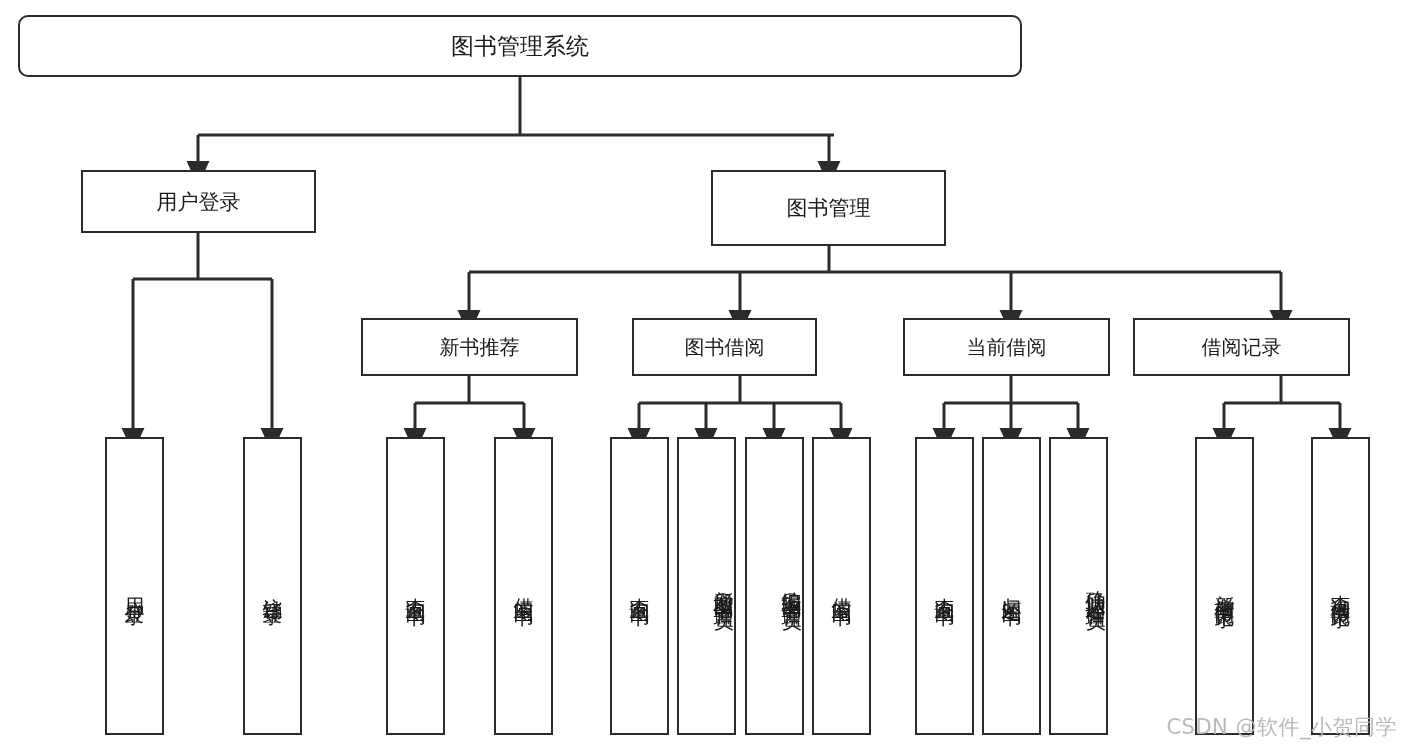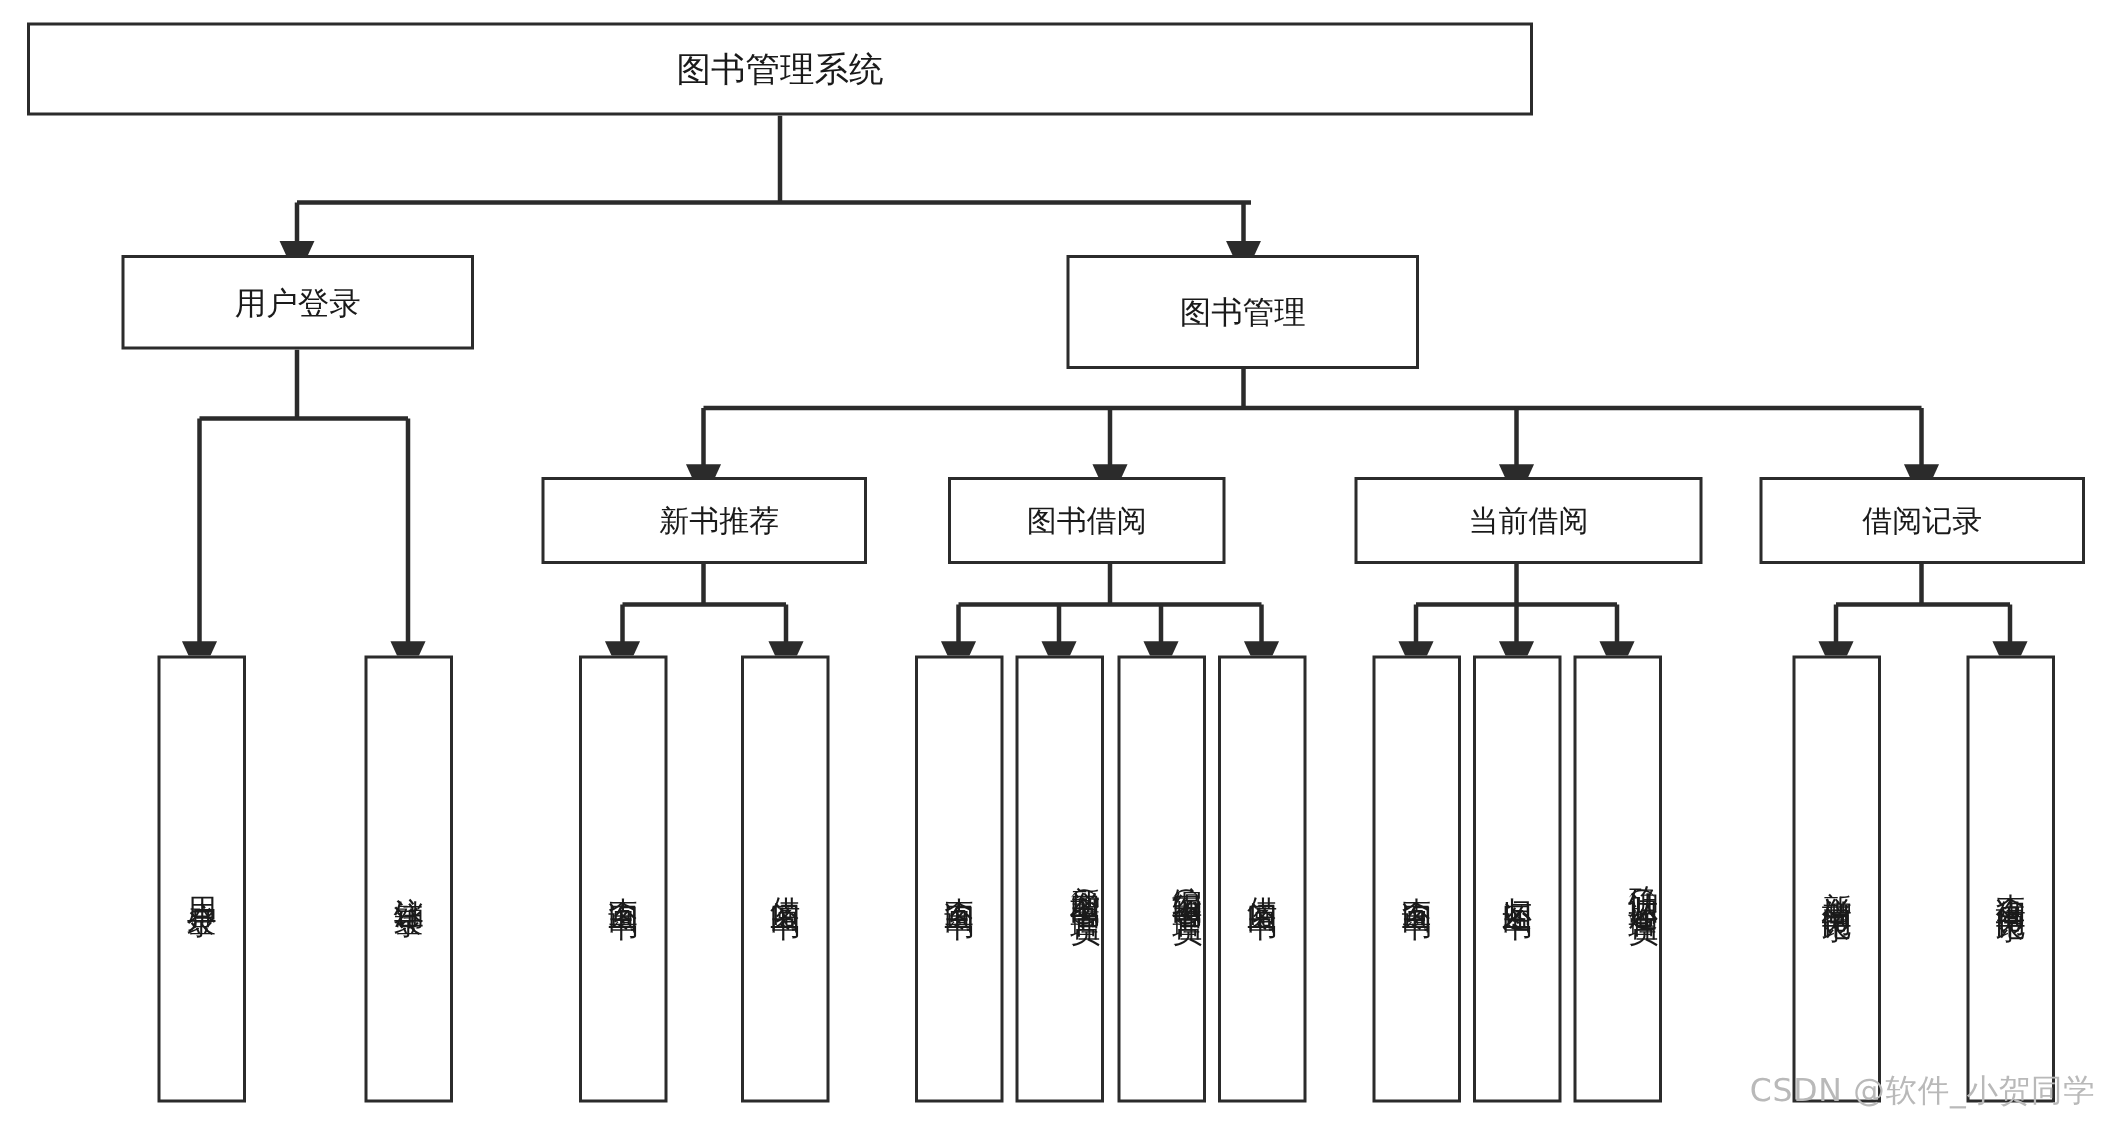--- a/index.html
+++ b/index.html
@@ -14,21 +14,21 @@
   .node{
     position:absolute;
     box-sizing:border-box;
     background:#ffffff;
     border:2px solid #2b2b2b;
     display:flex;
     align-items:center;
     justify-content:center;
     color:#1a1a1a;
   }
-  .node.root{font-size:23px;}
+  .node.root{font-size:23px;border-radius:10px;}
   .node.level2{font-size:21px;}
   .node.level3{font-size:20px;}
 
   
   .node.leaf{
     font-size:20px;
     writing-mode:vertical-rl;
     text-orientation:upright;
     letter-spacing:3px;
     line-height:1.05;
@@ -119,24 +119,24 @@
   <div class="node level2" style="left:711px;top:170px;width:235px;height:76px;">
     <span class="label">图书管理</span>
   </div>
 
   <div class="node level3" style="left:361px;top:318px;width:217px;height:58px;padding-left:20px;">
     <span class="label">新书推荐</span>
   </div>
   <div class="node level3" style="left:632px;top:318px;width:185px;height:58px;">
     <span class="label">图书借阅</span>
   </div>
-  <div class="node level3" style="left:903px;top:318px;width:232px;height:58px;">
+  <div class="node level3" style="left:903px;top:318px;width:207px;height:58px;">
     <span class="label">当前借阅</span>
   </div>
-  <div class="node level3" style="left:1173px;top:318px;width:217px;height:58px;">
+  <div class="node level3" style="left:1133px;top:318px;width:217px;height:58px;">
     <span class="label">借阅记录</span>
   </div>
 
   <div class="node leaf midalign" style="left:105px;top:437px;width:59px;height:298px;">
     <span class="label">用户登录</span>
   </div>
   <div class="node leaf midalign" style="left:243px;top:437px;width:59px;height:298px;">
     <span class="label">注销登录</span>
   </div>
 

